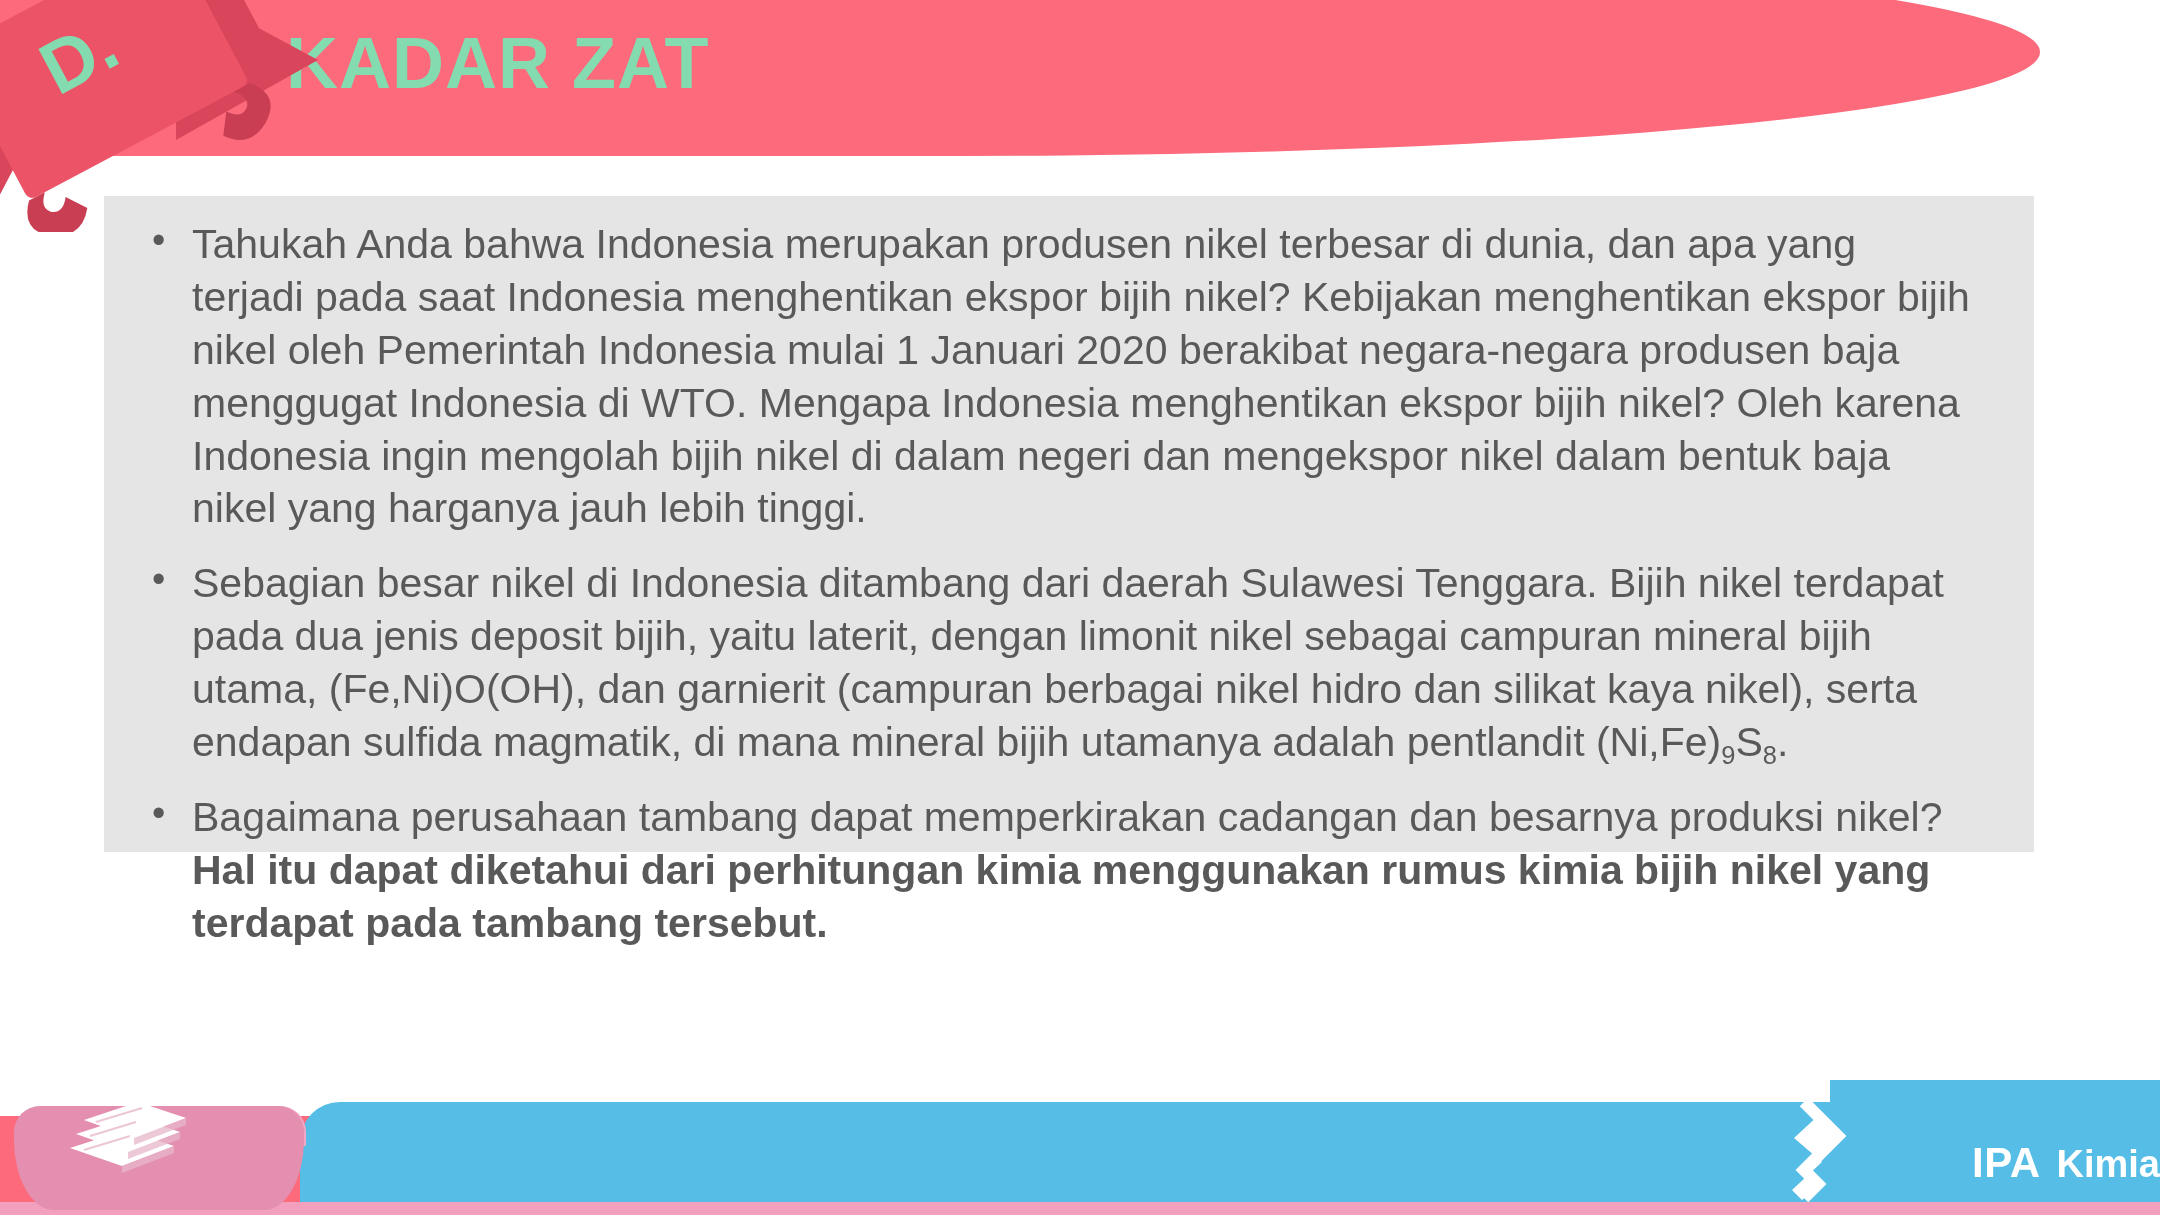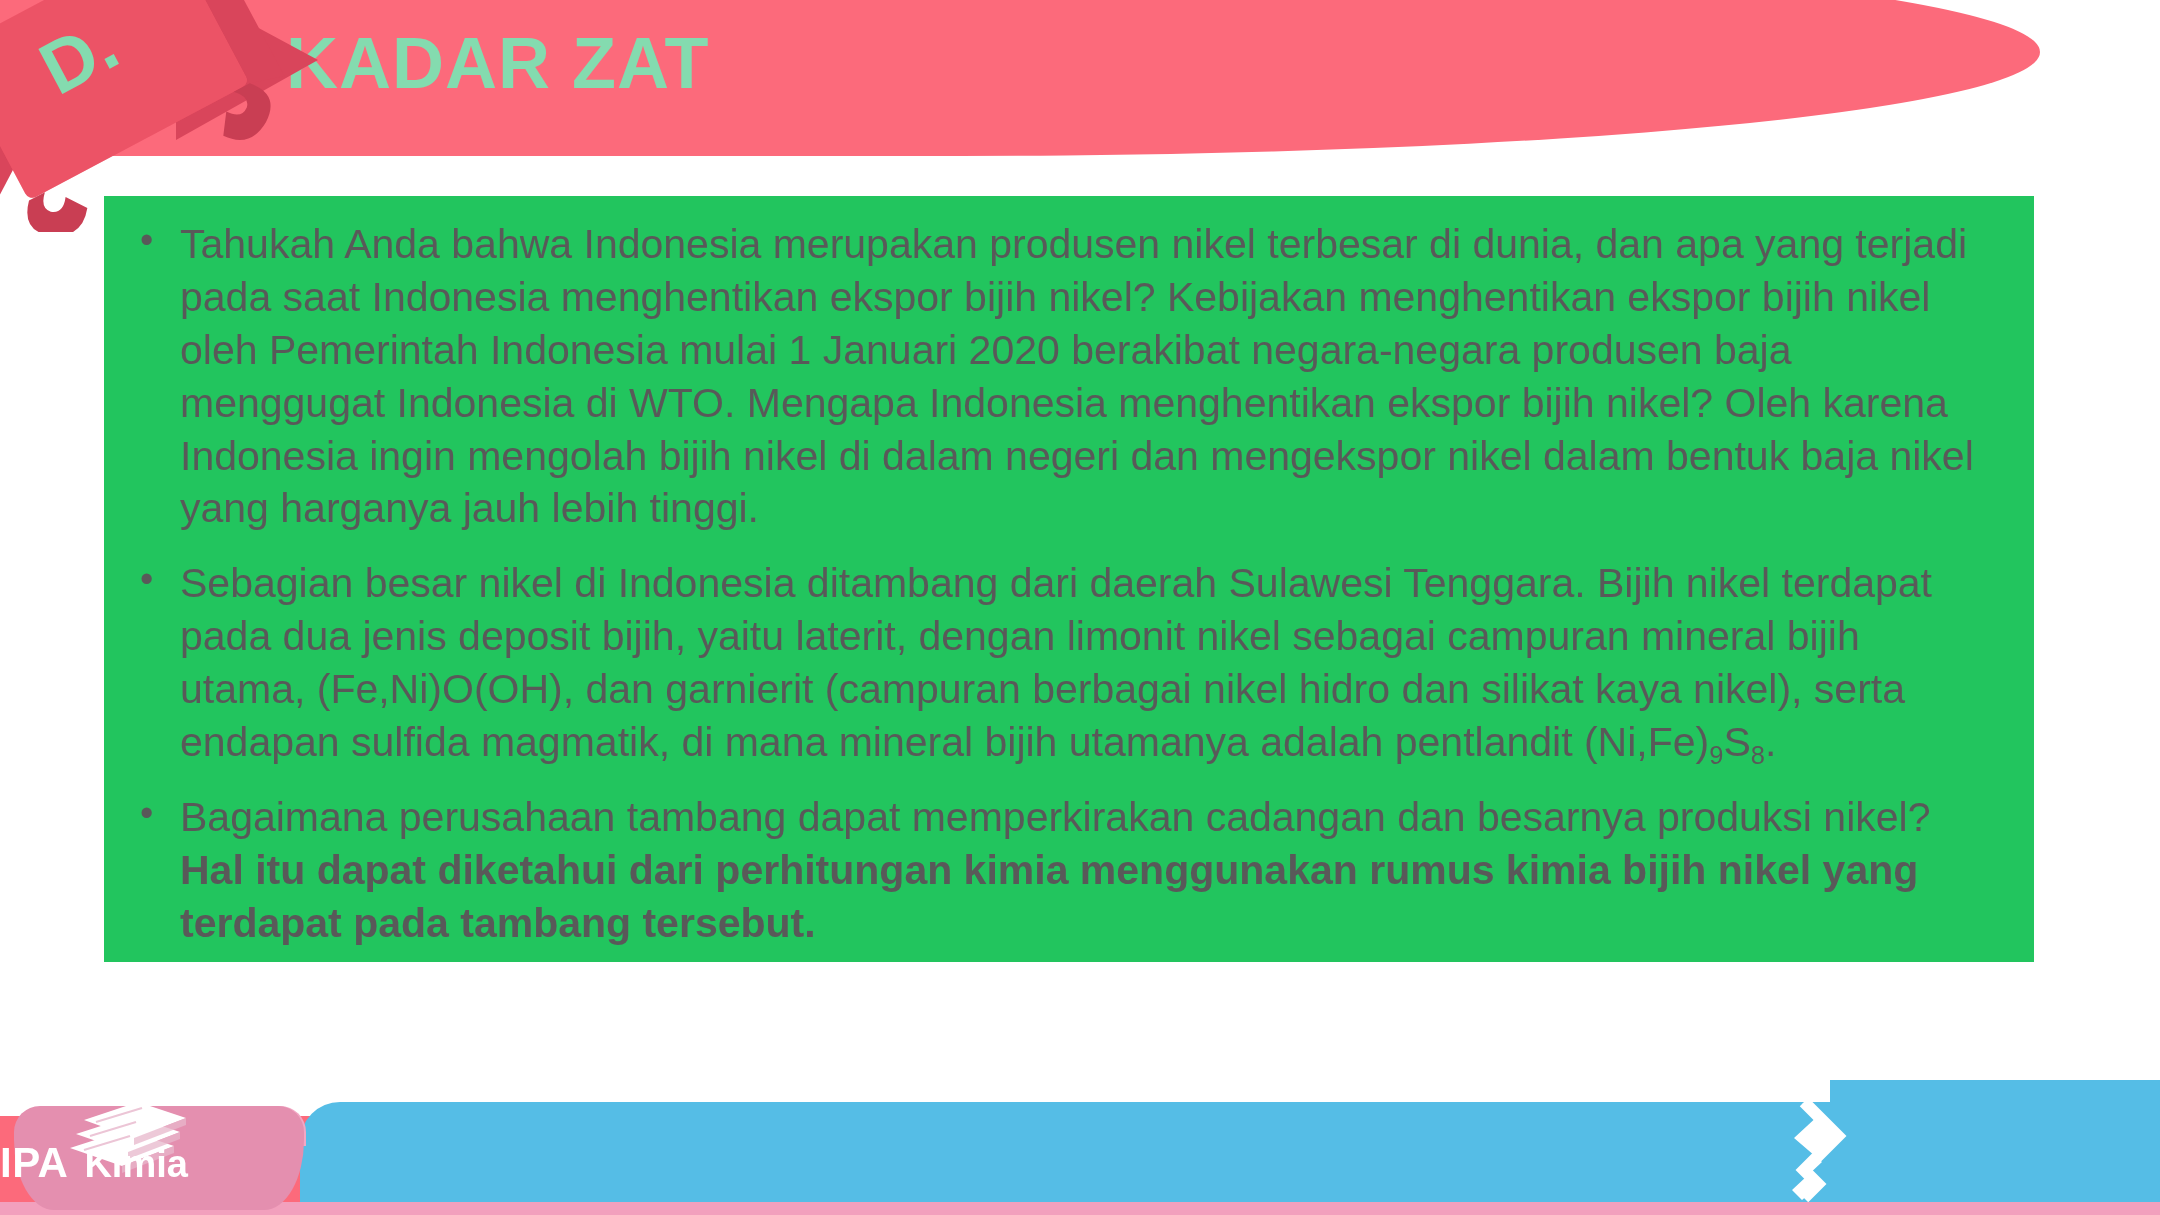--- a/index.html
+++ b/index.html
@@ -56,24 +56,24 @@
     z-index: 7;
   }
   .ribbon-wrap svg { display: block; width: 420px; height: 280px; }
 
   
   .content-box {
     position: absolute;
     left: 104px;
     top: 196px;
     width: 1930px;
-    height: 766px;
-    background: #22c55e;
+    height: 656px;
+    background: #e5e5e5;
     z-index: 3;
-    padding: 22px 56px 20px 20px;
+    padding: 22px 56px 20px 32px;
   }
 
   ul.bullets {
     list-style: none;
     margin: 0;
     padding: 0;
   }
 
   ul.bullets > li {
     position: relative;
@@ -147,21 +147,21 @@
     position: absolute;
     left: 46px; top: 18px;
     width: 180px; height: 80px;
     z-index: 7;
   }
   .footer-badge-icon svg { display: block; }
 
   .footer-center {
     position: absolute;
     left: 0; right: 0; bottom: 28px;
-    text-align: left;
+    text-align: right;
     z-index: 7;
     color: #ffffff;
     white-space: nowrap;
   }
   .footer-ipa {
     font-family: "Liberation Sans", sans-serif;
     font-size: 42px; font-weight: bold; letter-spacing: 0.5px;
   }
   .footer-subject {
     font-family: "Liberation Sans", sans-serif;

